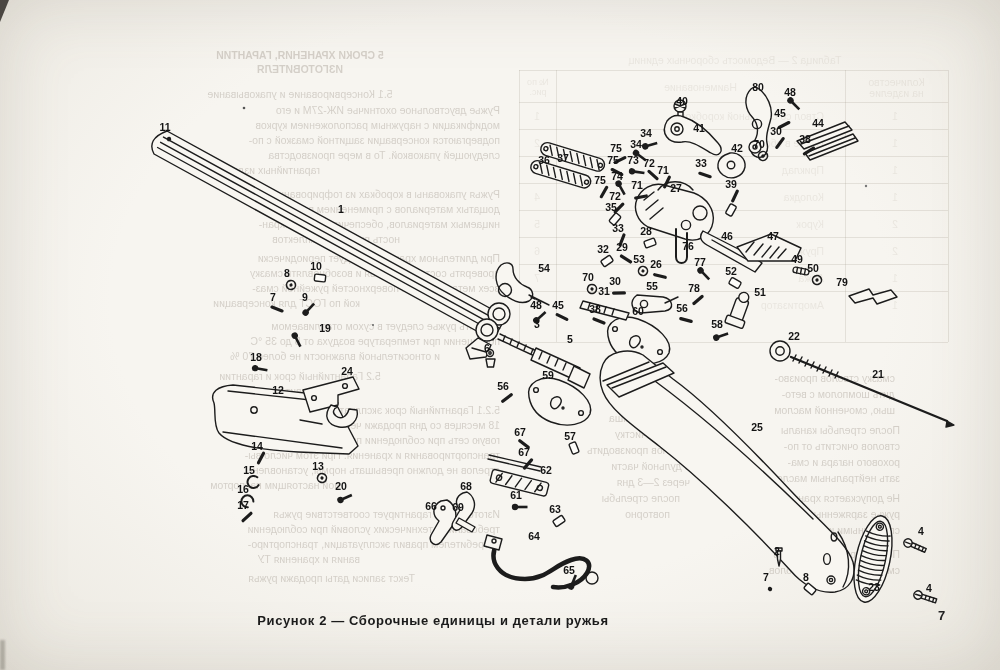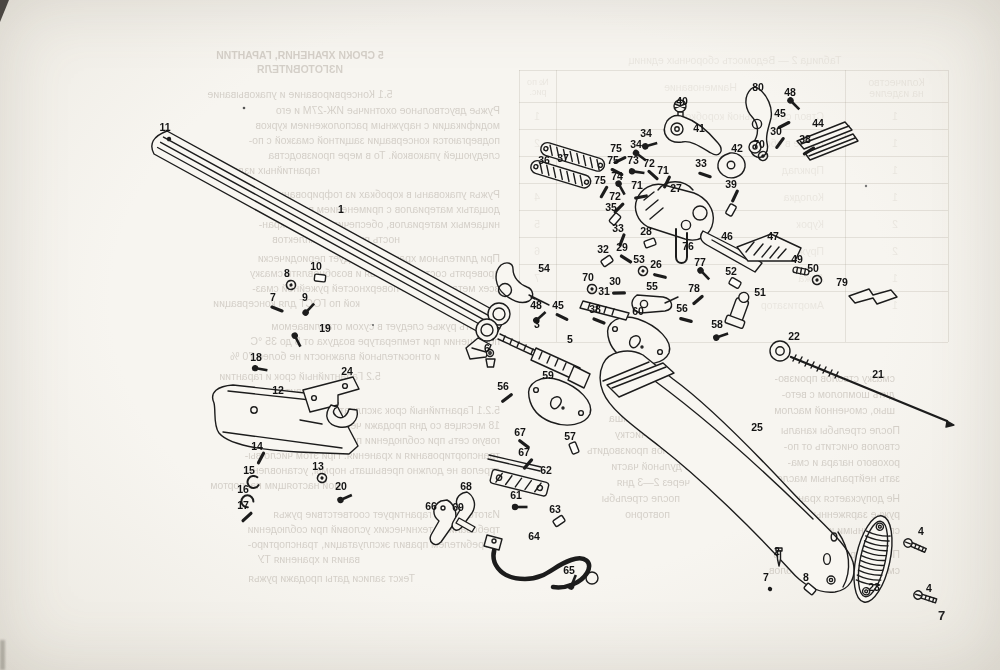--- a/index.html
+++ b/index.html
@@ -672,18 +672,19 @@
       <div class="plabel" style="left: 617px; top: 176px;">74</div>
       <div class="plabel" style="left: 616px; top: 148px;">75</div>
       <div class="plabel" style="left: 613px; top: 160px;">75</div>
       <div class="plabel" style="left: 600px; top: 180px;">75</div>
       <div class="plabel" style="left: 688px; top: 246px;">76</div>
       <div class="plabel" style="left: 700px; top: 262px;">77</div>
       <div class="plabel" style="left: 694px; top: 288px;">78</div>
       <div class="plabel" style="left: 842px; top: 282px;">79</div>
     </div>
 
+  <div class="caption">Рисунок 2 — Сборочные единицы и детали ружья</div>
   <div class="pagenum">7</div>
 
   <div class="corner-tl"></div>
   <div class="edge-bl"></div>
   <div class="vignette"></div>
 </div>
 
 </body></html>

